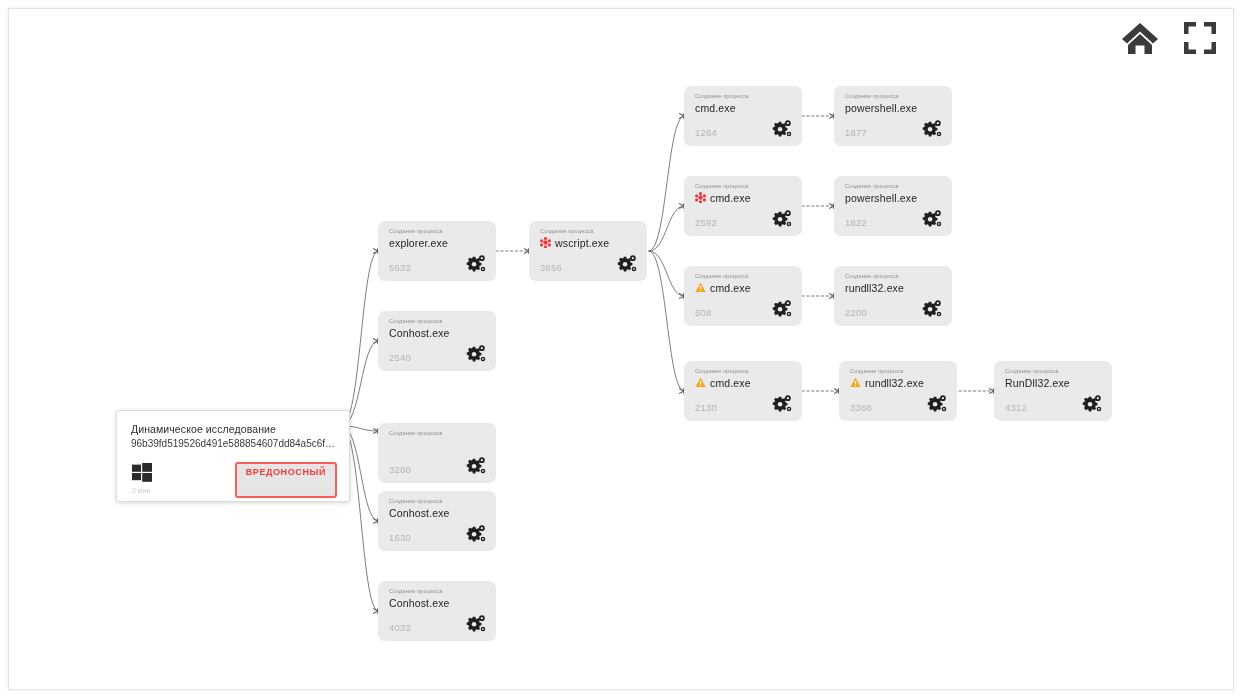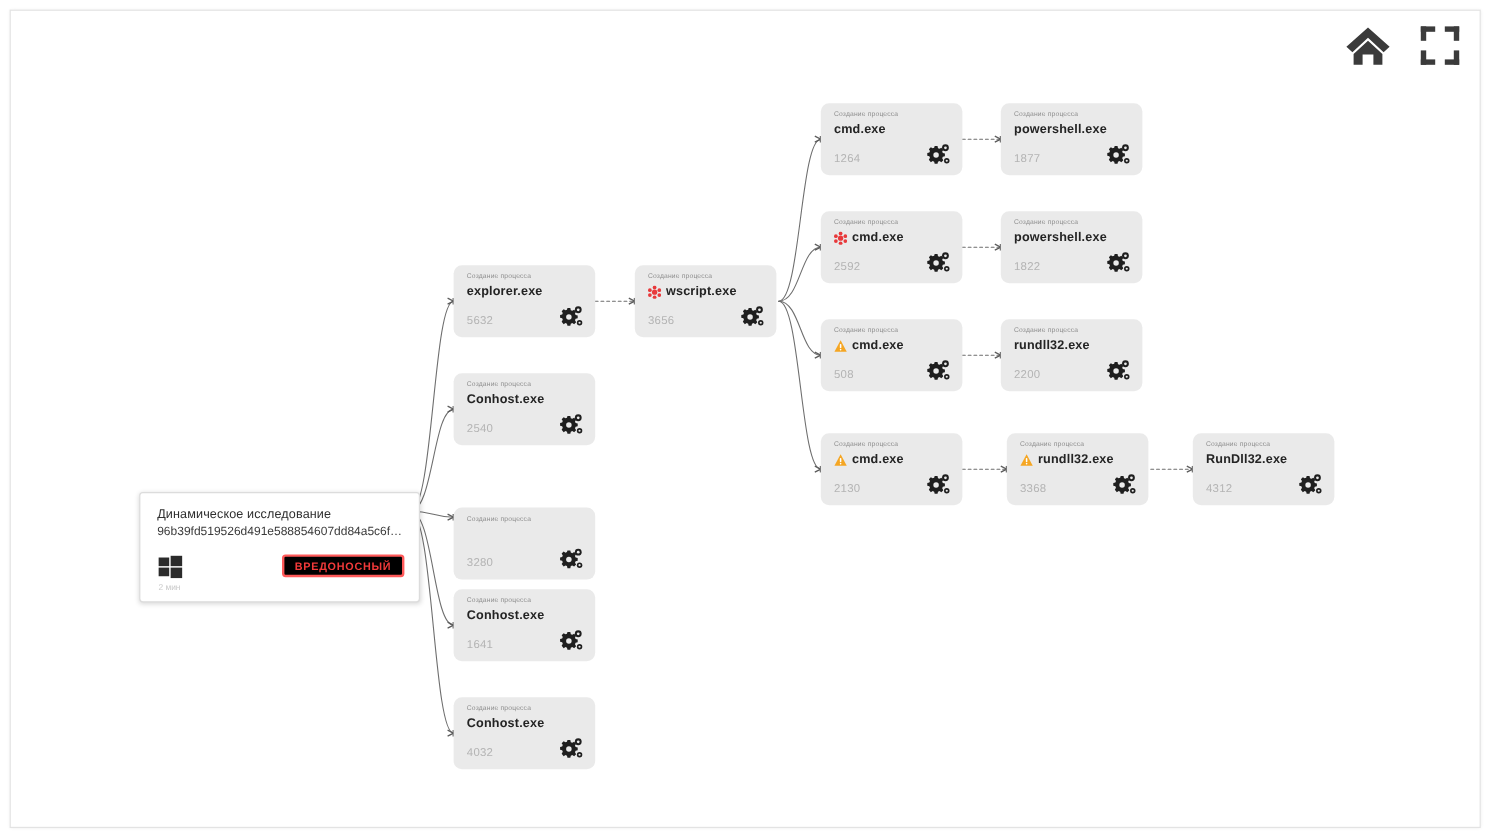--- a/index.html
+++ b/index.html
@@ -107,23 +107,23 @@
   #verdict-badge {
     position: absolute;
     right: 12px;
     top: 51px;
     border: 2px solid #ff5a5a;
     border-radius: 3px;
     color: #f23a3a;
     font-size: 9px;
     font-weight: bold;
     letter-spacing: 0.6px;
-    padding: 4px 9px 2px 9px;
+    padding: 4px 9px 19px 9px;
     line-height: 1;
-    background: #000000;
+    background: #e5e5e5;
     white-space: nowrap;
   }
   
   .proc-node {
     position: absolute;
     width: 118px;
     height: 60px;
     background: #eaeaea;
     border-radius: 7px;
     box-sizing: border-box;
@@ -137,24 +137,23 @@
     font-size: 5.6px;
     color: #8f8f8f;
     letter-spacing: 0.15px;
     white-space: nowrap;
   }
   .proc-name-row {
     position: absolute;
     left: 11px;
     top: 16px;
     display: flex;
-    align-items: center;
+    align-items: flex-start;
     gap: 4px;
     white-space: nowrap;
-    font-weight: bold;
   }
   .proc-name {
     font-size: 10.5px;
     color: #242424;
     letter-spacing: 0.15px;
     white-space: nowrap;
   }
   .proc-pid {
     position: absolute;
     left: 11px;
@@ -296,21 +295,21 @@
               <circle cx="19.6" cy="17.4" r="2.5"></circle>
               <circle cx="19.6" cy="17.4" r="1" fill="#eaeaea"></circle>
             </g>
           </svg>
         </div>
         <div class="proc-node" style="left: 369px; top: 482px; background: rgb(234, 234, 234);">
           <div class="proc-kind">Создание процесса</div>
           <div class="proc-name-row">
             <span class="proc-name">Conhost.exe</span>
           </div>
-          <div class="proc-pid">1641</div>
+          <div class="proc-pid">1630</div>
           <svg class="gear-icon" viewBox="0 0 24 24">
             <g fill="#1f1f1f">
               <path d="M8.6 4.1h2.6l.45 1.9 1.35.56 1.65-1.04 1.84 1.84-1.04 1.65.56 1.35 1.9.45v2.6l-1.9.45-.56 1.35 1.04 1.65-1.84 1.84-1.65-1.04-1.35.56-.45 1.9H8.6l-.45-1.9-1.35-.56-1.65 1.04L3.31 16.4l1.04-1.65-.56-1.35-1.9-.45v-2.6l1.9-.45.56-1.35L3.31 6.9l1.84-1.84L6.8 6.1l1.35-.56z"></path>
               <circle cx="9.9" cy="12.25" r="2.5" fill="#eaeaea"></circle>
               <circle cx="18.4" cy="5.6" r="3.1"></circle>
               <circle cx="18.4" cy="5.6" r="1.25" fill="#eaeaea"></circle>
               <circle cx="19.6" cy="17.4" r="2.5"></circle>
               <circle cx="19.6" cy="17.4" r="1" fill="#eaeaea"></circle>
             </g>
           </svg>

